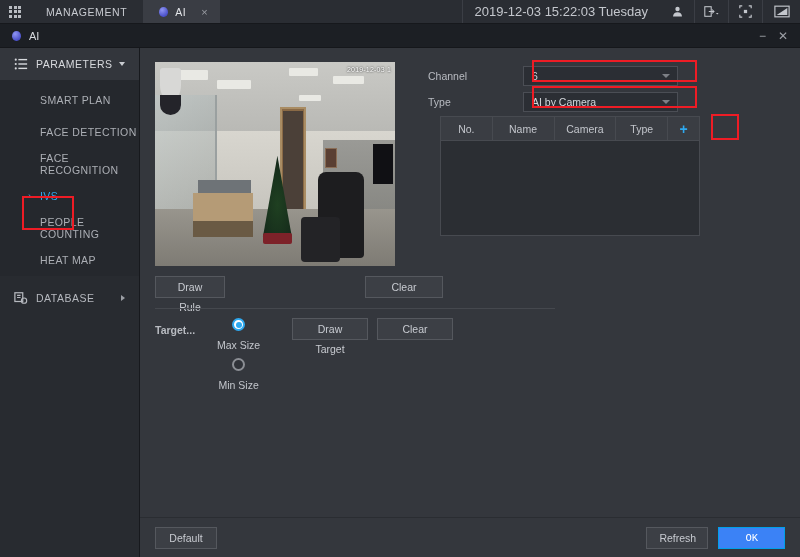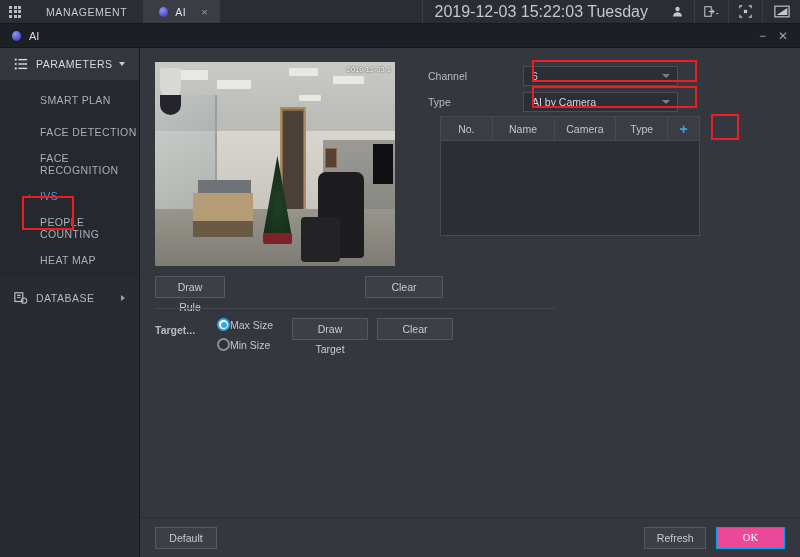--- a/index.html
+++ b/index.html
@@ -39,21 +39,21 @@
     width: 9px; height: 10px; border-radius: 50% 50% 48% 48%;
     background: radial-gradient(circle at 35% 30%, #8f95f2, #4a50c8 70%);
     display:inline-block;
   }
   .tab .tab-close {
     position: absolute; right: 12px; top: 50%; transform: translateY(-50%);
     font-size: 11px; color: #9a9da3; line-height: 1;
   }
   .clock {
     margin-left: auto; display: flex; align-items: center;
-    font-size: 16px; color: #c4c7cd; padding: 0 12px;
+    font-size: 13px; color: #c4c7cd; padding: 0 12px;
     border-left: 1px solid #3b3e45; height: 100%;
   }
   .sysicons { display: flex; align-items: center; height: 100%; }
   .sysicon {
     width: 34px; height: 100%; display: flex; align-items: center;
     justify-content: center; cursor: pointer;
     border-left: 1px solid #3b3e45;
   }
   .sysicon:first-child { border-left: none; }
   .sysicon svg { display: block; }
@@ -185,21 +185,21 @@
   }
   .divline {
     position:absolute; left:15px; top:260px; width: 400px; height:1px;
     background:#45484e;
   }
   .targetrow {
     position:absolute; left:15px; top:268px; width: 420px; height: 44px;
   }
   .tlabel { font-size:10.5px; color:#b8bbc1; display:inline-block;font-weight:bold; }
   .radio-wrap { display:flex; flex-direction:column; gap:7px; }
-  .radio { display:flex; align-items:center; cursor:pointer; }
+  .radio { display:flex; align-items:center; gap:8px; cursor:pointer;flex-direction:column; }
   .radio .dot {
     width:13px; height:13px; border-radius:50%;
     border:2px solid #8b8e94; background:#2f3238;
     display:flex; align-items:center; justify-content:center;
   }
   .radio.on .dot { border-color:#2ea9f0; background:#ffffff; }
   .radio.on .dot::after {
     content:''; width:6px; height:6px; border-radius:50%; background:#2ea9f0;
   }
   .radio span { font-size:10.5px; color:#c3c6cc; }
@@ -241,23 +241,23 @@
 
   
   .footer {
     position:absolute; left:140px; bottom:0; width:660px; height:40px;
     background:#34373d; border-top:1px solid #2a2d32;
     display:flex; align-items:center;
   }
   .footer .btn { margin-left:15px; }
   .foot-right { margin-left:auto; display:flex; gap:10px; padding-right:15px; }
   .btn-primary {
-    background:#ec4899; border:1px solid #00a0e9; color:#fff;
+    background:#3b82f6; border:1px solid #00a0e9; color:#fff;
     font-size:10.5px; height:22px; padding:0 26px; cursor:pointer;
-    line-height:20px; font-family:Liberation Serif, serif;
+    line-height:20px; font-family:Liberation Mono, monospace;
   }
 </style>
 </head>
 <body>
 
 <div class="tabbar">
   <div class="grid-btn">
     <span class="grid-glyph">
       <i></i>
         <i></i>

